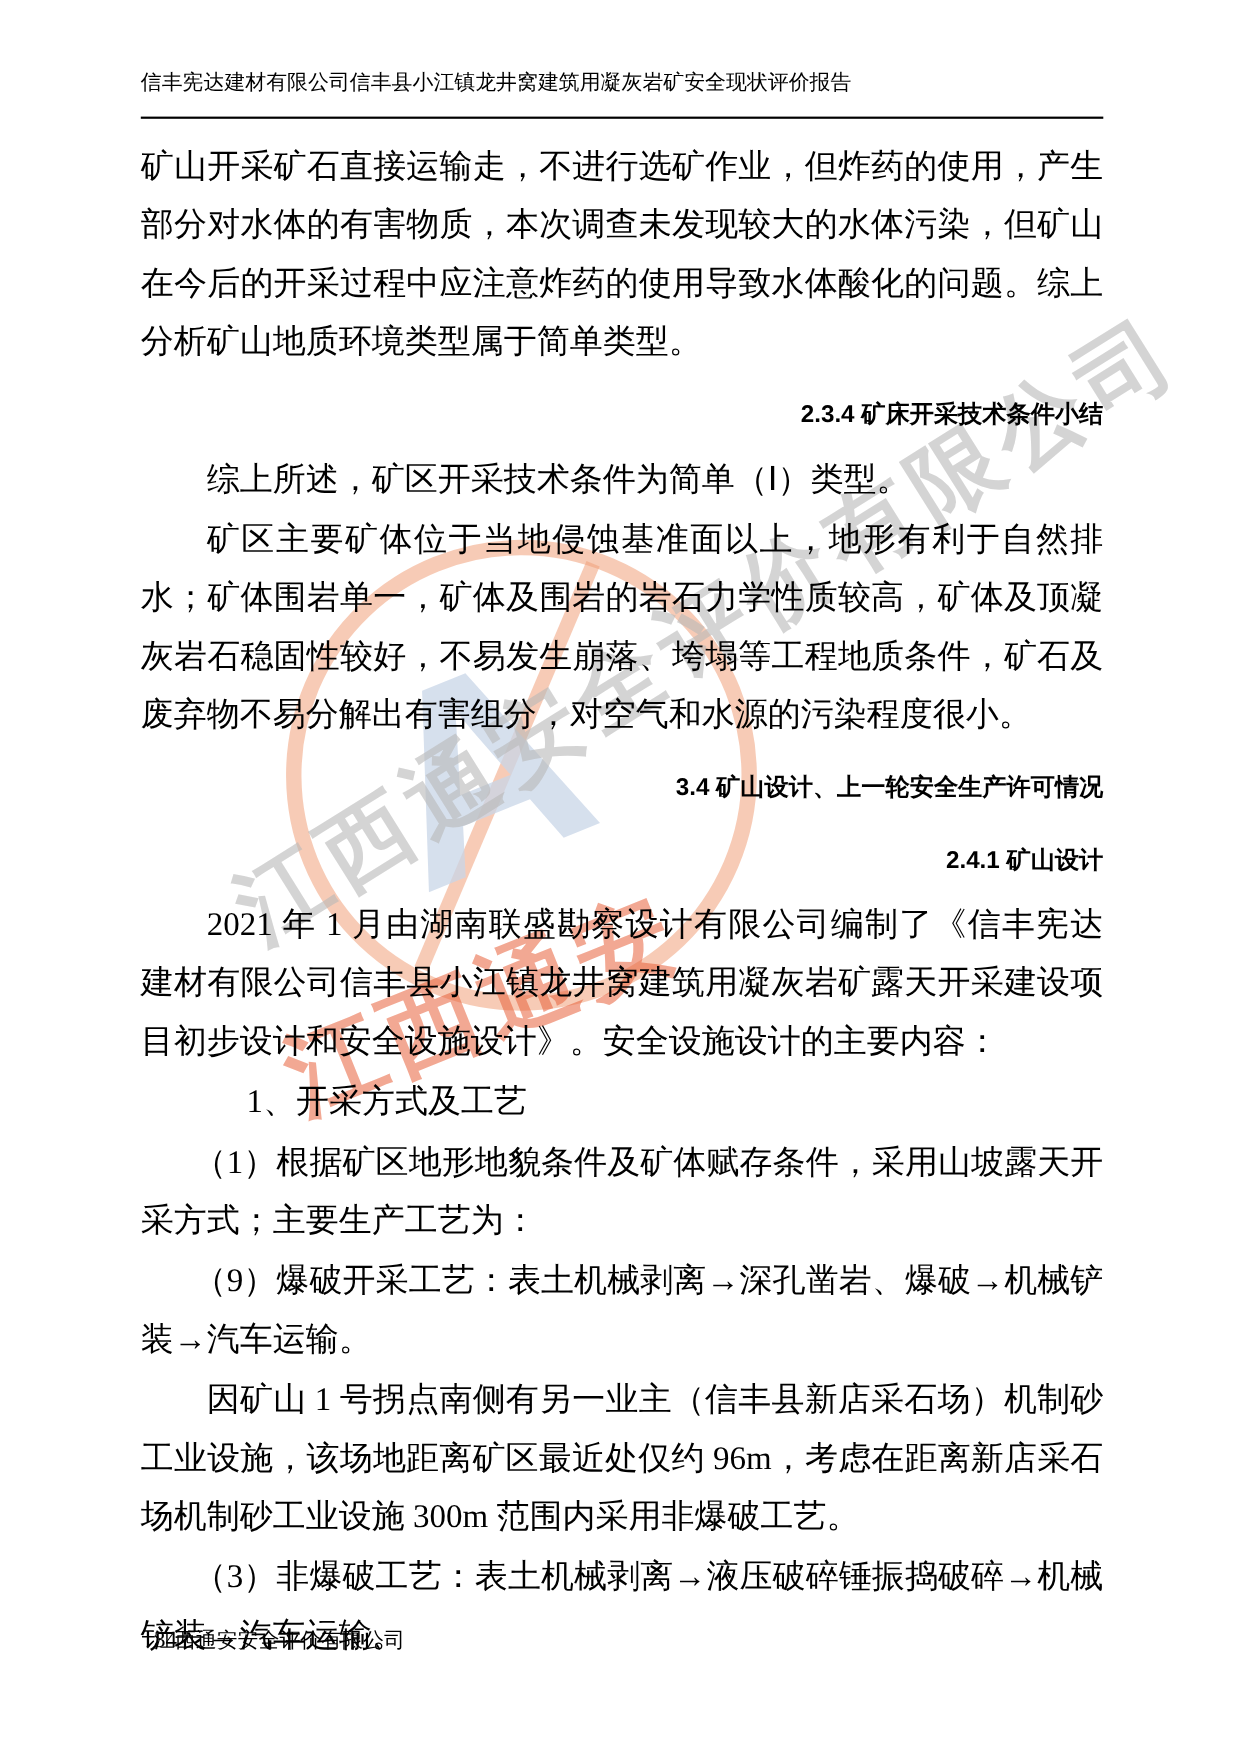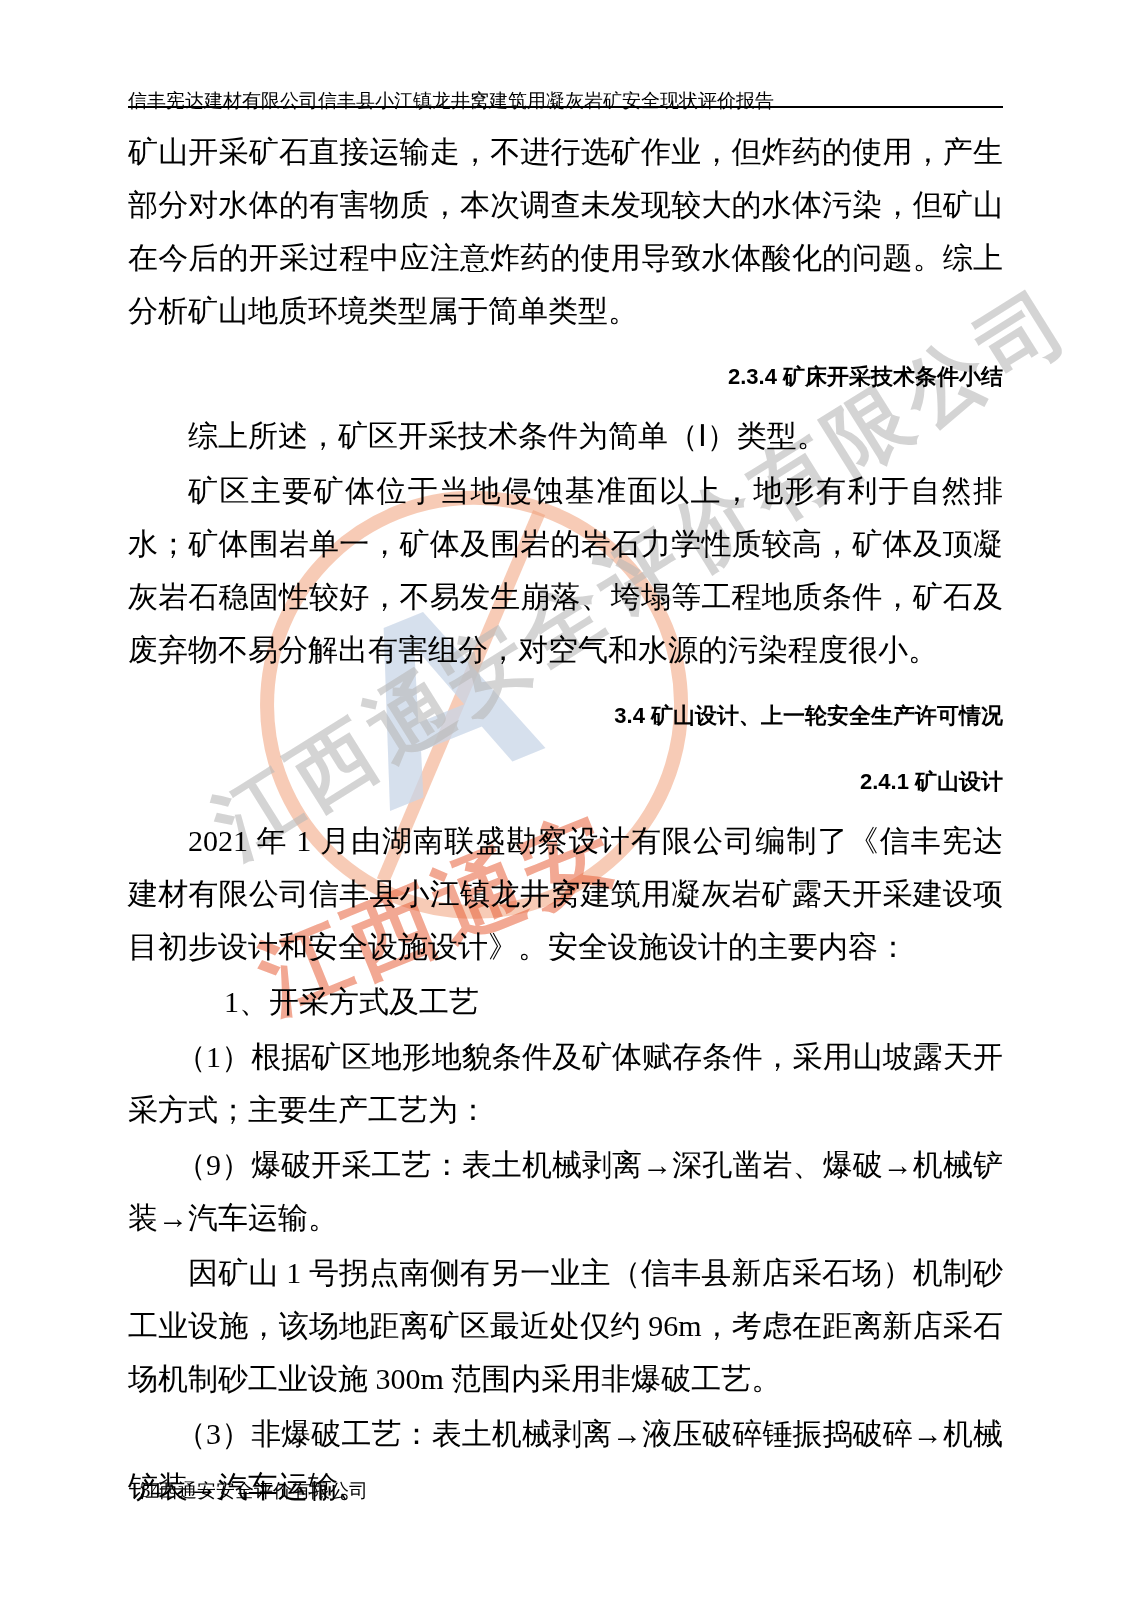--- a/index.html
+++ b/index.html
@@ -92,21 +92,21 @@
   }
 
   
   .content {
     position: relative;
     z-index: 10;
   }
   .header {
     position: absolute;
     left: 128px;
-    top: 88px;
+    top: 62px;
     width: 875px;
     display: flex;
     justify-content: space-between;
     align-items: baseline;
     font-size: 19px;
     font-family: "Liberation Sans", sans-serif;
   }
   .header-rule {
     position: absolute;
     left: 128px;

